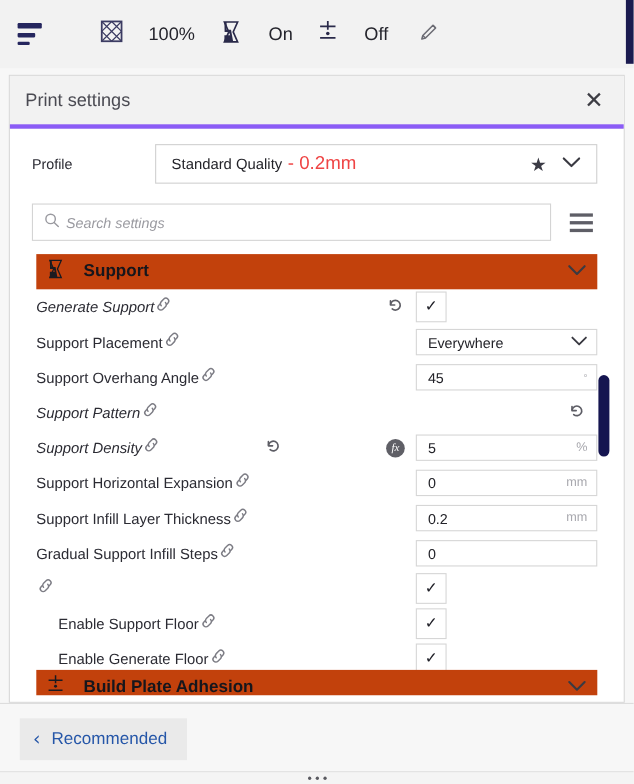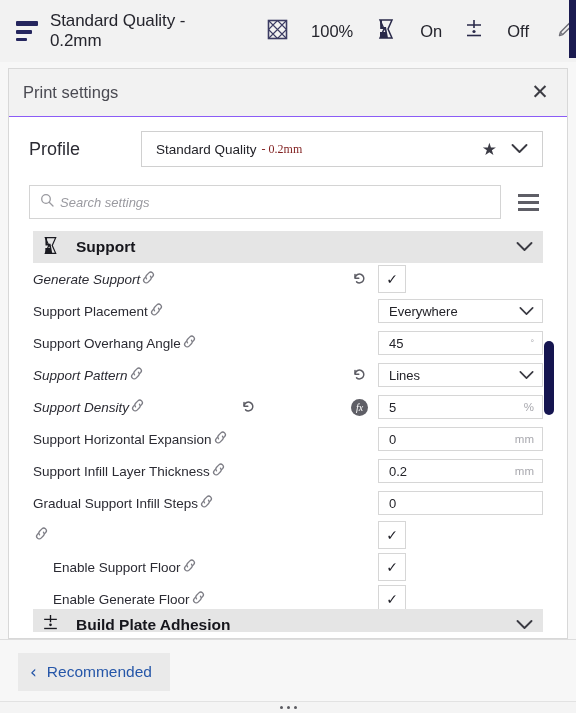--- a/index.html
+++ b/index.html
@@ -34,42 +34,42 @@
     position: absolute; right: 0; top: 0; width: 7px; height: 58px;
     background: #1b1b50;
   }
 
   
   .panel {
     position: absolute; left: 8px; top: 68px; width: 560px; height: 571px;
     background: #ffffff; border: 1px solid #d8d8d8;
   }
   .panel-head {
-    height: 48px; background: #f2f2f2; border-bottom: 1px solid #8b5cf6;
+    height: 48px; background: #f2f2f2; border-bottom: 4px solid #8b5cf6;
     display: flex; align-items: center; justify-content: space-between;
     padding: 0 16px 0 14px;
   }
   .panel-title { font-size: 16.5px; color: #4a4a52; }
   .close-btn {
     width: 22px; height: 22px; display: flex; align-items: center;
     justify-content: center; font-size: 21px; color: #3d3d44; line-height: 1;
     font-family: "DejaVu Sans", sans-serif;
   }
 
   
   .profile-row {
     display: flex; align-items: center; height: 64px; padding: 0 24px 0 12px;
   }
-  .profile-label { font-size: 18px; color: #2b2b33; width: 120px; padding-left: 8px;}
+  .profile-label { font-size: 13px; color: #2b2b33; width: 120px; padding-left: 8px;}
   .profile-select {
     flex: 1; height: 36px; border: 1px solid #d0d0d0; background: #fff;
     display: flex; align-items: center; padding: 0 10px 0 14px;
   }
   .profile-name { font-size: 13.5px; color: #232329; }
-  .profile-sub { font-size: 12px; color: #7f1d1d; margin-left: 5px; font-family: Liberation Serif, serif; }
+  .profile-sub { font-size: 17px; color: #ef4444; margin-left: 5px; }
   .profile-spacer { flex: 1; }
   .star { color: #3b3b45; font-size: 17px; line-height: 1; }
   .chev { margin-left: 14px; margin-right: 4px; }
 
   
   .search-row { display: flex; align-items: center; padding: 0 20px 0 20px; height: 42px; }
   .search-box {
     flex: 1; height: 34px; border: 1px solid #d4d4d4; background: #fff;
     display: flex; align-items: center; padding: 4px 10px;
   }
@@ -81,21 +81,21 @@
   .search-input::placeholder { color: #9a9aa0; font-style: italic; }
   .menu-btn { width: 38px; display: flex; flex-direction: column; align-items: center;
               gap: 4px; margin-left: 8px; }
   .menu-btn i { display: block; width: 21px; height: 3px; background: #5e5e66; }
 
   
   .list-wrap {
     position: relative; margin: 8px 0 0 0; height: 401px; overflow: hidden;
   }
   .cat-header {
-    height: 32px; background: #e5e5e5; display: flex; align-items: center;
+    height: 32px; background: #c2410c; display: flex; align-items: center;
     margin: 0 24px 0 24px; padding: 0 10px 0 8px;
   }
   .cat-title { font-size: 15.5px; font-weight: bold; color: #16161c; margin-left: 16px; }
   .cat-spacer { flex: 1; }
 
   .srow { display: flex; align-items: center; height: 32px; padding: 0 24px 0 24px; }
   .srow-label { font-size: 13.5px; color: #2b2b33; white-space: nowrap; }
   .srow-label.italic { font-style: italic; }
   .srow-label.indent { padding-left: 20px; }
   .srow-mid { flex: 1; display: flex; align-items: center; justify-content: space-between;
@@ -156,21 +156,20 @@
 </head>
 <body>
 
 <div class="toolbar">
   <div class="tb-profile">
     <span class="layers-icon">
       <i></i>
         <i></i>
         <i></i>
     </span>
-    <span class="tb-profile-label">Standard Quality - 0.2mm</span>
   </div>
 
   <div class="tb-items">
 
     <div class="tb-item">
       <span>
         <svg width="21" height="21" viewBox="0 0 21 21">
           <rect x="1.5" y="1.5" width="18" height="18" fill="none" stroke="#3c3c63" stroke-width="1.6"></rect>
           <path d="M1.5 1.5 L19.5 19.5 M19.5 1.5 L1.5 19.5 M10.5 1.5 L19.5 10.5 M10.5 1.5 L1.5 10.5 M1.5 10.5 L10.5 19.5 M19.5 10.5 L10.5 19.5" stroke="#3c3c63" stroke-width="1.1" fill="none"></path>
         </svg>
@@ -333,29 +332,20 @@
     <svg width="17" height="17" viewBox="0 0 17 17">
       <path d="M6.6 9.9 a2.6 2.6 0 0 1 0-3.7 l2.3-2.3 a2.6 2.6 0 0 1 3.7 3.7 l-1.1 1.1" fill="none" stroke="#7d7d85" stroke-width="1.3" stroke-linecap="round"></path>
       <path d="M10.4 7.1 a2.6 2.6 0 0 1 0 3.7 l-2.3 2.3 a2.6 2.6 0 0 1 -3.7 -3.7 l1.1 -1.1" fill="none" stroke="#7d7d85" stroke-width="1.3" stroke-linecap="round"></path>
     </svg></span>
             <span>
     <svg width="17" height="17" viewBox="0 0 17 17">
       <path d="M4 5.5 L4 9.3 L7.8 9.3" fill="none" stroke="#5d5d65" stroke-width="1.5" stroke-linecap="round" stroke-linejoin="round"></path>
       <path d="M4.2 8.9 A4.4 4.4 0 1 1 6.2 13.2" fill="none" stroke="#5d5d65" stroke-width="1.5" stroke-linecap="round" transform="rotate(8 8.5 8.5)"></path>
     </svg></span>
           </span>
-          <span class="srow-ctrl">
-            <span class="field">
-         <span class="field-val">Lines</span>
-         <span style="margin-left:auto">
-           <svg width="15" height="10" viewBox="0 0 17 11">
-             <path d="M1.5 2 L8.5 9 L15.5 2" fill="none" stroke="#3a3a42" stroke-width="1.9" stroke-linecap="round" stroke-linejoin="round"></path>
-           </svg></span>
-       </span>
-          </span>
         </div>
         <div class="srow">
           <span class="srow-label italic">Support Density</span>
           <span class="srow-mid">
             <span>
     <svg width="17" height="17" viewBox="0 0 17 17">
       <path d="M6.6 9.9 a2.6 2.6 0 0 1 0-3.7 l2.3-2.3 a2.6 2.6 0 0 1 3.7 3.7 l-1.1 1.1" fill="none" stroke="#7d7d85" stroke-width="1.3" stroke-linecap="round"></path>
       <path d="M10.4 7.1 a2.6 2.6 0 0 1 0 3.7 l-2.3 2.3 a2.6 2.6 0 0 1 -3.7 -3.7 l1.1 -1.1" fill="none" stroke="#7d7d85" stroke-width="1.3" stroke-linecap="round"></path>
     </svg></span>
             <span>

